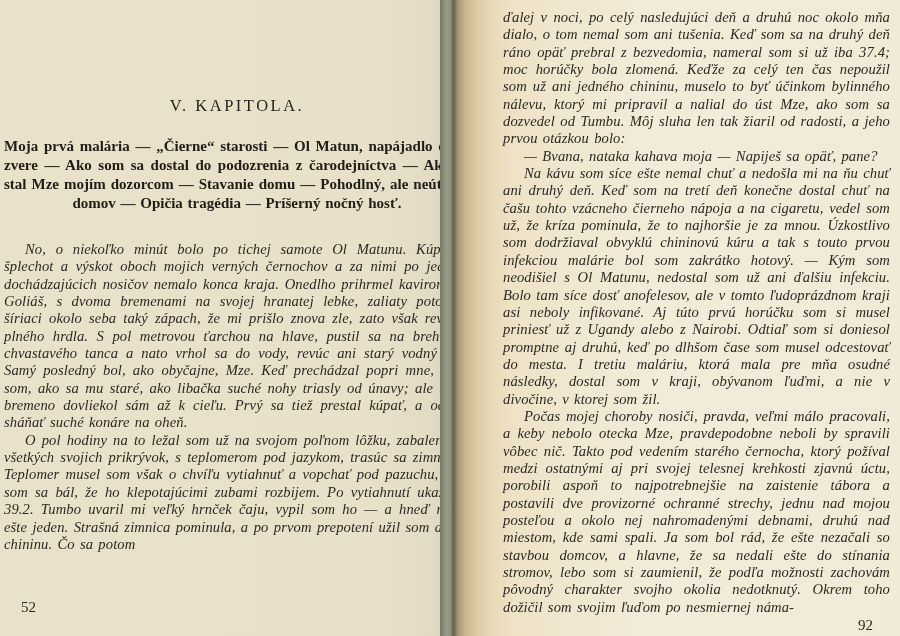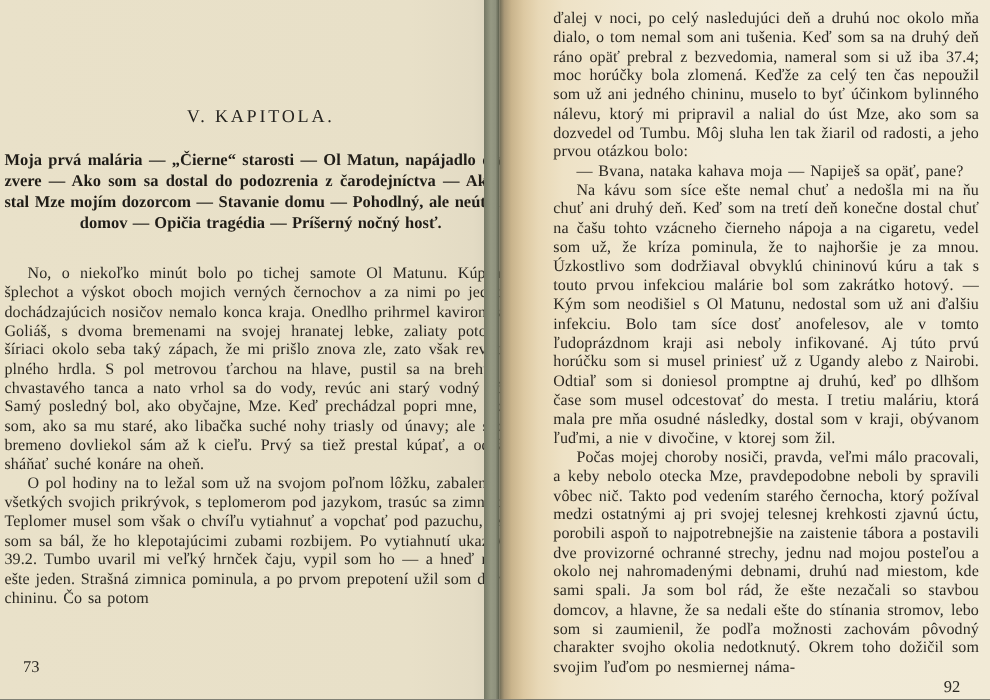--- a/index.html
+++ b/index.html
@@ -63,20 +63,21 @@
     word-spacing: 1px;
     color: #201d18;
   }
   .body-par {
     margin: 0;
     font-size: 14.6px;
     line-height: 17.35px;
     text-align: justify;
     letter-spacing: 0.1px;
     word-spacing: 1.5px;
+    font-style: italic;
   }
   .indent { text-indent: 21px; }
   .first-par { margin-top: 28px; }
   .pageno {
     position: absolute;
     font-size: 15px;
     color: #2b2822;
   }
   .pageno-left { left: 21px; top: 599px; }
   .pageno-right { right: 27px; top: 617px; }
@@ -95,16 +96,16 @@
 
   <div class="gutter"></div>
 
   <div class="page page-right">
     <p class="body-par">ďalej v noci, po celý nasledujúci deň a druhú noc okolo mňa dialo, o tom nemal som ani tušenia. Keď som sa na druhý deň ráno opäť prebral z bezvedomia, nameral som si už iba 37.4; moc horúčky bola zlomená. Keďže za celý ten čas nepoužil som už ani jedného chininu, muselo to byť účinkom bylinného nálevu, ktorý mi pripravil a nalial do úst Mze, ako som sa dozvedel od Tumbu. Môj sluha len tak žiaril od radosti, a jeho prvou otázkou bolo:</p>
     <p class="body-par indent">— Bvana, nataka kahava moja — Napiješ sa opäť, pane?</p>
     <p class="body-par indent">Na kávu som síce ešte nemal chuť a nedošla mi na ňu chuť ani druhý deň. Keď som na tretí deň konečne dostal chuť na čašu tohto vzácneho čierneho nápoja a na cigaretu, vedel som už, že kríza pominula, že to najhoršie je za mnou. Úzkostlivo som dodržiaval obvyklú chininovú kúru a tak s touto prvou infekciou malárie bol som zakrátko hotový. — Kým som neodišiel s Ol Matunu, nedostal som už ani ďalšiu infekciu. Bolo tam síce dosť anofelesov, ale v tomto ľudoprázdnom kraji asi neboly infikované. Aj túto prvú horúčku som si musel priniesť už z Ugandy alebo z Nairobi. Odtiaľ som si doniesol promptne aj druhú, keď po dlhšom čase som musel odcestovať do mesta. I tretiu maláriu, ktorá mala pre mňa osudné následky, dostal som v kraji, obývanom ľuďmi, a nie v divočine, v ktorej som žil.</p>
     <p class="body-par indent">Počas mojej choroby nosiči, pravda, veľmi málo pracovali, a keby nebolo otecka Mze, pravdepodobne neboli by spravili vôbec nič. Takto pod vedením starého černocha, ktorý požíval medzi ostatnými aj pri svojej telesnej krehkosti zjavnú úctu, porobili aspoň to najpotrebnejšie na zaistenie tábora a postavili dve provizorné ochranné strechy, jednu nad mojou posteľou a okolo nej nahromadenými debnami, druhú nad miestom, kde sami spali. Ja som bol rád, že ešte nezačali so stavbou domcov, a hlavne, že sa nedali ešte do stínania stromov, lebo som si zaumienil, že podľa možnosti zachovám pôvodný charakter svojho okolia nedotknutý. Okrem toho dožičil som svojim ľuďom po nesmiernej náma-</p>
   </div>
 
-  <div class="pageno pageno-left">73</div>
+  <div class="pageno pageno-left">52</div>
   <div class="pageno pageno-right">92</div>
 
 </div>
 
 </body></html>

